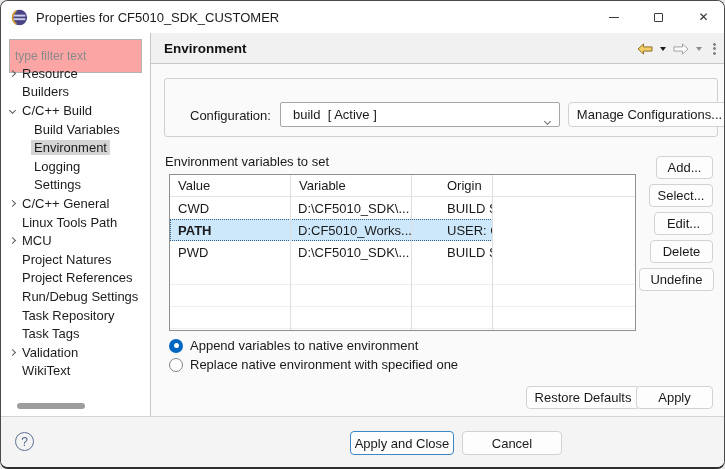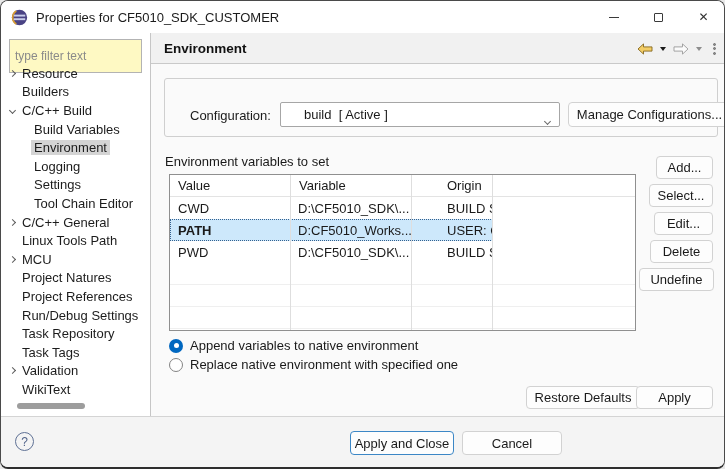--- a/index.html
+++ b/index.html
@@ -13,21 +13,21 @@
   .titlebar { position:absolute; left:0; top:0; width:725px; height:32px; background:#ffffff; display:flex; align-items:center; }
   .app-icon { margin-left:10px; width:17px; height:17px; flex:0 0 auto; }
   .title-text { margin-left:8px; font-size:13px; color:#1b1b1b; white-space:nowrap; }
   .win-controls { position:absolute; right:0; top:0; height:32px; display:flex; }
   .win-btn { width:45px; height:32px; display:flex; align-items:center; justify-content:center; cursor:default; }
   .min-glyph { width:10px; height:1px; background:#3a3a3a; display:block; }
   .max-glyph { width:9px; height:9px; border:1px solid #3a3a3a; border-radius:1px; display:block; }
   .close-glyph { font-size:12px; color:#303030; line-height:1; }
   
   .sidebar { position:absolute; left:0; top:32px; width:150px; height:383px; background:#ffffff; border-right:1px solid #c6c6c6; overflow:hidden; }
-  .filter-input { position:absolute; left:8px; top:6px; width:133px; height:21px; border:1px solid #b3b3b3; font-family:"Liberation Sans",sans-serif; font-size:12px; padding:16px 5px; color:#1a1a1a; background:#fef9c3; outline:none; }
+  .filter-input { position:absolute; left:8px; top:6px; width:133px; height:21px; border:1px solid #b3b3b3; font-family:"Liberation Sans",sans-serif; font-size:12px; padding:16px 5px; color:#1a1a1a; background:#fca5a5; outline:none; }
   .filter-input::placeholder { color:#8a8a8a; }
   .tree { position:absolute; left:0; top:31px; width:150px; }
   .tree-item { height:18.6px; display:flex; align-items:center; white-space:nowrap; overflow:hidden; cursor:default; }
   .tree-item .chev-box { width:12px; height:12px; margin-left:5px; display:flex; align-items:center; justify-content:center; flex:0 0 auto; }
   .tree-item.noarrow .tree-label { margin-left:18px; }
   .tree-item.child .tree-label { margin-left:30px; }
   .tree-item.witharrow .tree-label { margin-left:1px; }
   .tree-label { font-size:13px; color:#1c1c1c; padding:0 3px; }
   .tree-label.selected { background:#d4d4d4; }
   .chev { display:inline-block; width:5px; height:5px; border-right:1.3px solid #5c5c5c; border-bottom:1.3px solid #5c5c5c; }
@@ -40,21 +40,21 @@
   .nav-icons { position:absolute; right:10px; top:0; height:31px; display:flex; align-items:center; gap:7px; }
   .tri { width:0; height:0; border-left:3.5px solid transparent; border-right:3.5px solid transparent; border-top:4.5px solid #1a1a1a; display:inline-block; }
   .tri.gray { border-top-color:#8d8d8d; }
   .vdots { display:flex; flex-direction:column; gap:1.5px; margin-left:4px; }
   .vdots span { width:3px; height:3px; border-radius:50%; background:#8a8a8a; border:0.5px solid #6f6f6f; }
   
   .content { position:absolute; left:150px; top:63px; width:575px; height:352px; background:#fafafa; }
   .config-box { position:absolute; left:13px; top:14px; width:554px; height:59px; border:1px solid #cfcfcf; border-radius:3px; background:#fafafa; }
   .config-label { position:absolute; left:25px; top:29px; font-size:13px; color:#1a1a1a; }
   .combo { position:absolute; left:115px; top:23px; width:280px; height:25px; background:#fff; border:1px solid #a6a6a6; border-radius:2px; display:flex; align-items:center; }
-  .combo-text { margin-left:23px; white-space:pre; font-size:13px; }
+  .combo-text { margin-left:12px; white-space:pre; font-size:13px; }
   .combo-chev { position:absolute; right:9px; top:9px; }
   .combo-chev .chev { border-color:#6a6a6a; }
   .btn { background:#fdfdfd; border:1px solid #d2d2d2; border-radius:4px; font-family:"Liberation Sans",sans-serif; font-size:13px; color:#1a1a1a; display:flex; align-items:center; justify-content:center; cursor:default; }
   .manage-btn { position:absolute; left:403px; top:23px; width:163px; height:25px; }
   .env-label { position:absolute; left:14px; top:90px; font-size:13px; }
   
   .env-table { position:absolute; left:18px; top:110px; width:467px; height:157px; background:#fff; border:1px solid #8f8f8f; overflow:hidden; }
   .col-line { position:absolute; top:0; bottom:0; width:1px; background:#dedede; z-index:3; pointer-events:none; }
   .col-line.l1 { left:120px; } .col-line.l2 { left:241px; } .col-line.l3 { left:322px; }
   .t-row { position:relative; height:22px; display:flex; align-items:center; }
@@ -135,23 +135,20 @@
           <span class="tree-label">Build Variables</span>
         </div>
       <div class="tree-item child">
           <span class="tree-label selected">Environment</span>
         </div>
       <div class="tree-item child">
           <span class="tree-label">Logging</span>
         </div>
       <div class="tree-item child">
           <span class="tree-label">Settings</span>
-        </div>
-      <div class="tree-item child">
-          <span class="tree-label">Tool Chain Editor</span>
         </div>
       <div class="tree-item witharrow">
           <span class="chev-box">
             <span class="chev right"></span>
           </span>
           <span class="tree-label">C/C++ General</span>
         </div>
       <div class="tree-item noarrow">
           <span class="tree-label">Linux Tools Path</span>
         </div>

